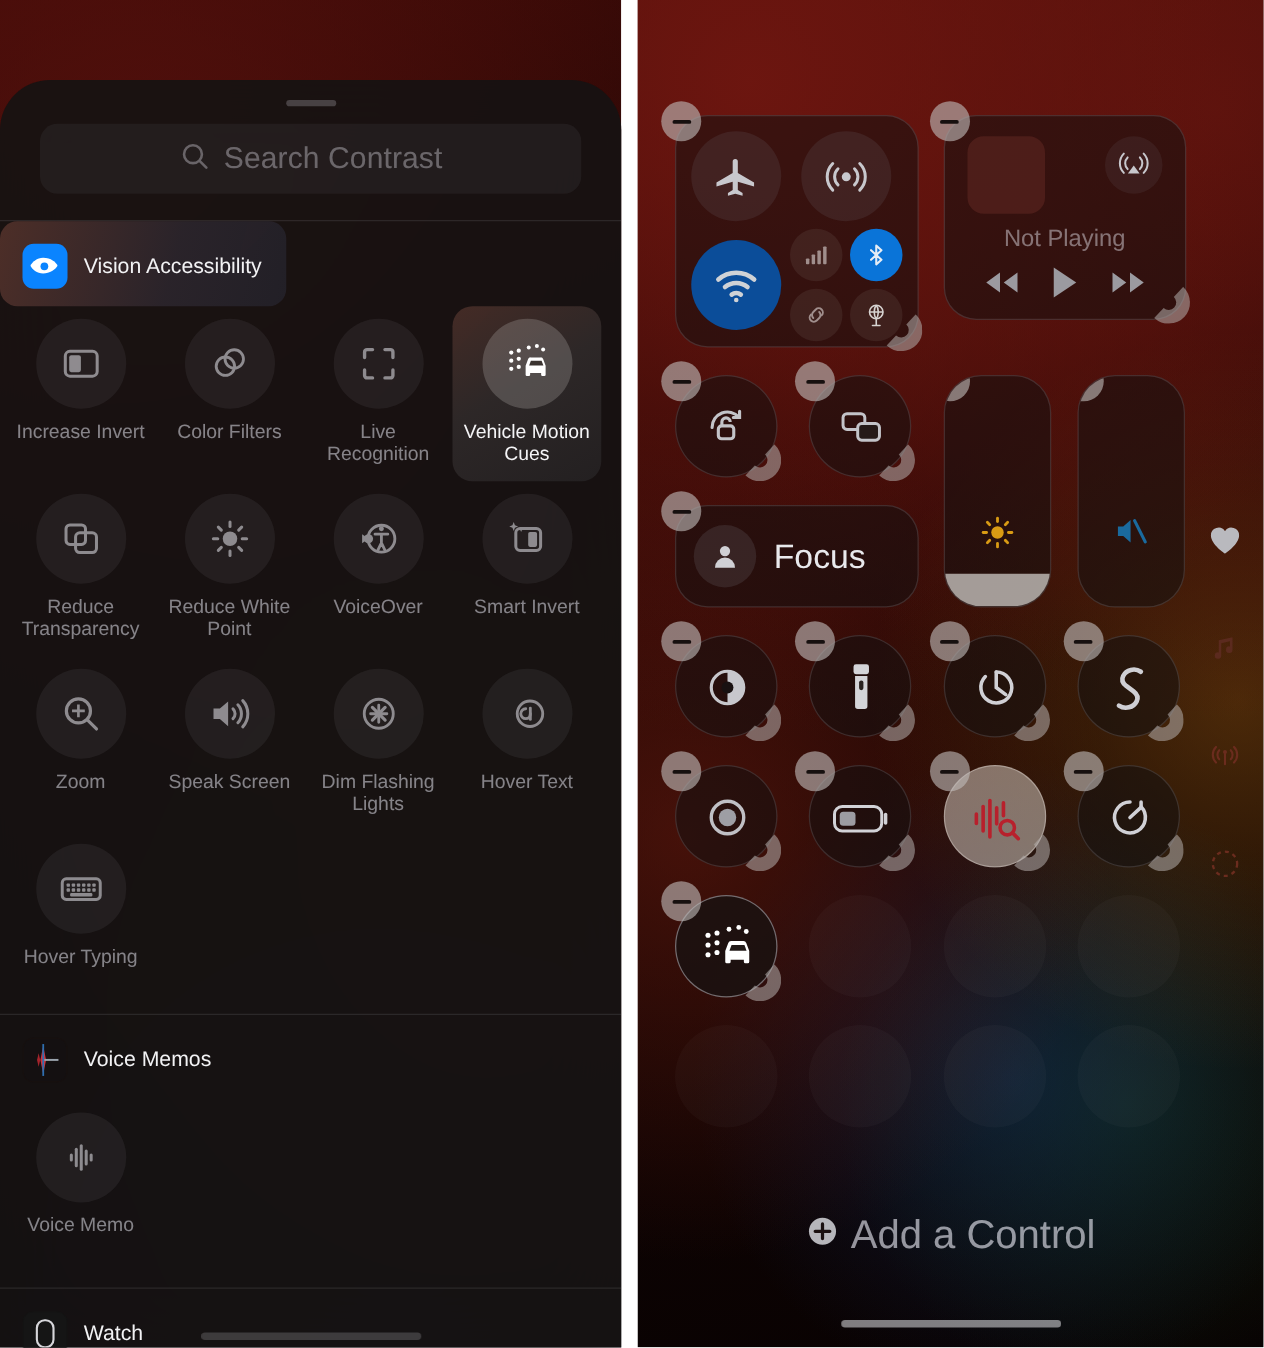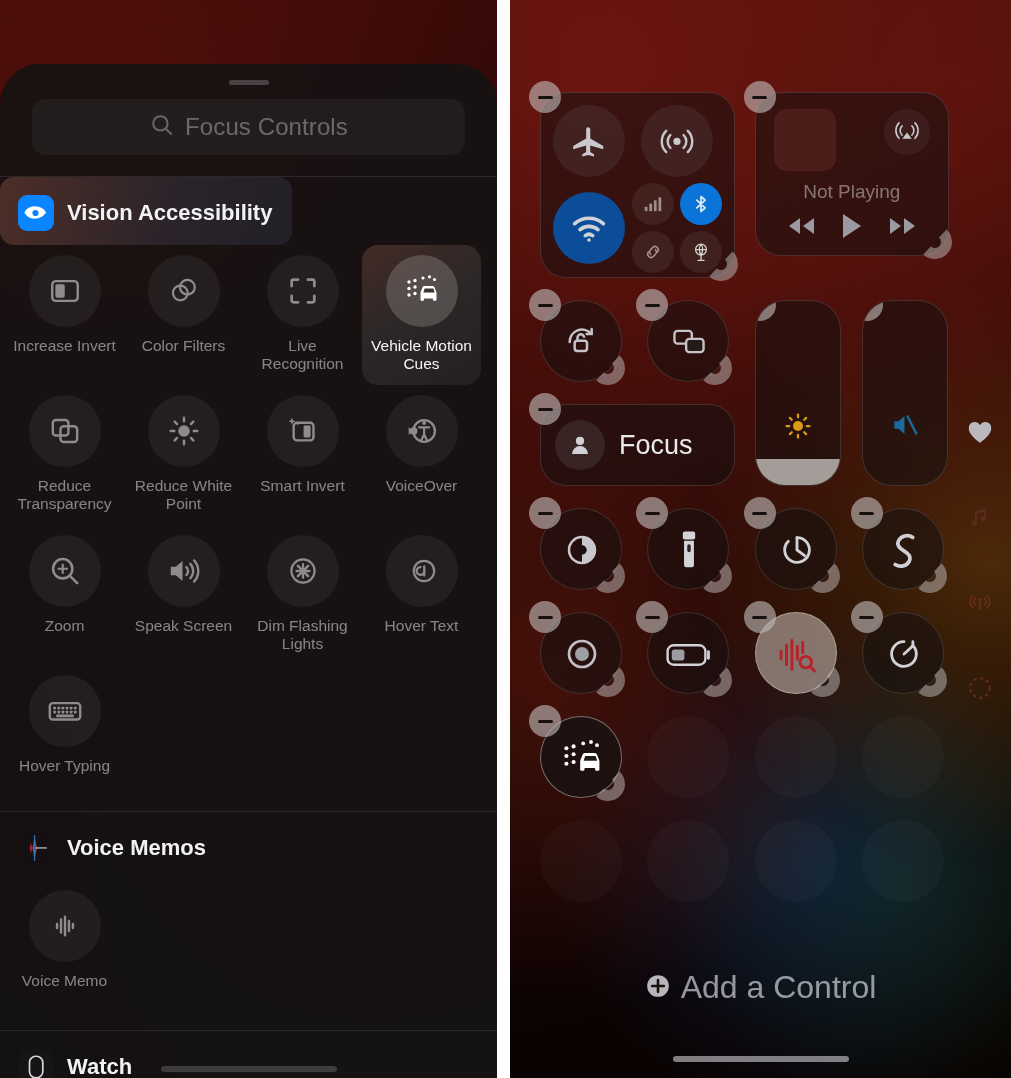--- a/index.html
+++ b/index.html
@@ -91,21 +91,21 @@
   }
   .group-icon {
     width: 36px; height: 36px; border-radius: 9px;
     display: flex; align-items: center; justify-content: center;
     flex: 0 0 auto;
   }
   .gi-vision  { background: #0a84ff; }
   .gi-memos   { background: #17100f; }
   .gi-watch   { background: #141414; }
   .group-title {
-    font-size: 22px; color: #f2f2f4; font-weight: 700; white-space: nowrap;
+    font-size: 17px; color: #f2f2f4; font-weight: 400; white-space: nowrap;
   }
 
   .ctrl-grid {
     display: grid;
     grid-template-columns: repeat(4, 119px);
     padding: 0 5px;
     row-gap: 0;
   }
   .ctrl {
     display: flex; flex-direction: column; align-items: center;
@@ -270,21 +270,21 @@
 
       <div class="grabber"></div>
 
       <div class="search-bar">
         <span>
           <svg width="26" height="26" viewBox="0 0 24 24" fill="none" stroke="#c9c9cf" stroke-width="1.9">
             <circle cx="10.5" cy="10.5" r="6.6"></circle>
               <line x1="15.4" y1="15.4" x2="20.4" y2="20.4" stroke-linecap="round"></line>
           </svg>
         </span>
-        <span class="search-ph">Focus Controls</span>
+        <span class="search-ph">Search Contrast</span>
       </div>
 
       <div class="sheet-divider"></div>
 
       <div class="group">
         <div class="group-header selected">
           <span class="group-icon gi-vision">
             <svg width="24" height="24" viewBox="0 0 24 24">
               <path d="M12 5.5C6.8 5.5 2.8 9.2 1.4 12c1.4 2.8 5.4 6.5 10.6 6.5S22.6 14.8 24 12c-1.4-2.8-5.4-6.5-12-6.5z" fill="#fff" transform="translate(-1,0) scale(0.96)"></path>
               <circle cx="11.5" cy="12" r="3.1" fill="#0a84ff"></circle>
@@ -372,41 +372,41 @@
                   <line x1="5.4" y1="18.6" x2="7.1" y2="16.9"></line>
                     <line x1="16.9" y1="7.1" x2="18.6" y2="5.4"></line>
                 </g>
               </svg>
             </div>
             <div class="ctrl-label">Reduce White Point</div>
           </div>
 
           <div class="ctrl">
             <div class="ctrl-circle">
-              <svg class="ico ico-dim" width="34" height="34" viewBox="0 0 24 24">
-                <rect x="5.4" y="6.2" width="14" height="12.4" rx="2.4" fill="none" stroke="#cfcfd4" stroke-width="1.7"></rect>
-                <rect x="12.4" y="8.2" width="5" height="8.4" rx="1" fill="#cfcfd4"></rect>
-                <path d="M4.2 2.6l.7 1.8 1.8.7-1.8.7-.7 1.8-.7-1.8L1.7 5.1l1.8-.7z" fill="#cfcfd4"></path>
-                <path d="M8.4 5.4l.4 1 1 .4-1 .4-.4 1-.4-1-1-.4 1-.4z" fill="#cfcfd4"></path>
-              </svg>
-            </div>
-            <div class="ctrl-label">Smart Invert</div>
-          </div>
-
-          <div class="ctrl">
-            <div class="ctrl-circle">
               <svg class="ico ico-dim" width="34" height="34" viewBox="0 0 24 24" fill="none" stroke="#cfcfd4" stroke-width="1.6">
                 <circle cx="13.5" cy="12" r="7.6"></circle>
                 <circle cx="13.5" cy="6.4" r="1.4" fill="#cfcfd4" stroke="none"></circle>
                 <path d="M9.9 9.4h7.2M13.5 9.4v5M13.5 14.4l-2.2 4.4M13.5 14.4l2.2 4.4" stroke-linecap="round"></path>
                 <circle cx="6.2" cy="12" r="2.6" fill="#cfcfd4" stroke="none"></circle>
                 <path d="M2.6 9.4v5.2l3.6-2.6z" fill="#cfcfd4" stroke="none"></path>
               </svg>
             </div>
             <div class="ctrl-label">VoiceOver</div>
+          </div>
+
+          <div class="ctrl">
+            <div class="ctrl-circle">
+              <svg class="ico ico-dim" width="34" height="34" viewBox="0 0 24 24">
+                <rect x="5.4" y="6.2" width="14" height="12.4" rx="2.4" fill="none" stroke="#cfcfd4" stroke-width="1.7"></rect>
+                <rect x="12.4" y="8.2" width="5" height="8.4" rx="1" fill="#cfcfd4"></rect>
+                <path d="M4.2 2.6l.7 1.8 1.8.7-1.8.7-.7 1.8-.7-1.8L1.7 5.1l1.8-.7z" fill="#cfcfd4"></path>
+                <path d="M8.4 5.4l.4 1 1 .4-1 .4-.4 1-.4-1-1-.4 1-.4z" fill="#cfcfd4"></path>
+              </svg>
+            </div>
+            <div class="ctrl-label">Smart Invert</div>
           </div>
 
           <div class="ctrl">
             <div class="ctrl-circle">
               <svg class="ico ico-dim" width="34" height="34" viewBox="0 0 24 24" fill="none" stroke="#cfcfd4" stroke-width="1.8">
                 <circle cx="10.4" cy="10.4" r="6.8"></circle>
                   <line x1="15.3" y1="15.3" x2="20.6" y2="20.6" stroke-linecap="round"></line>
                 <path d="M10.4 6.8v7.2M6.8 10.4h7.2" stroke-width="1.5"></path>
               </svg>
             </div>

